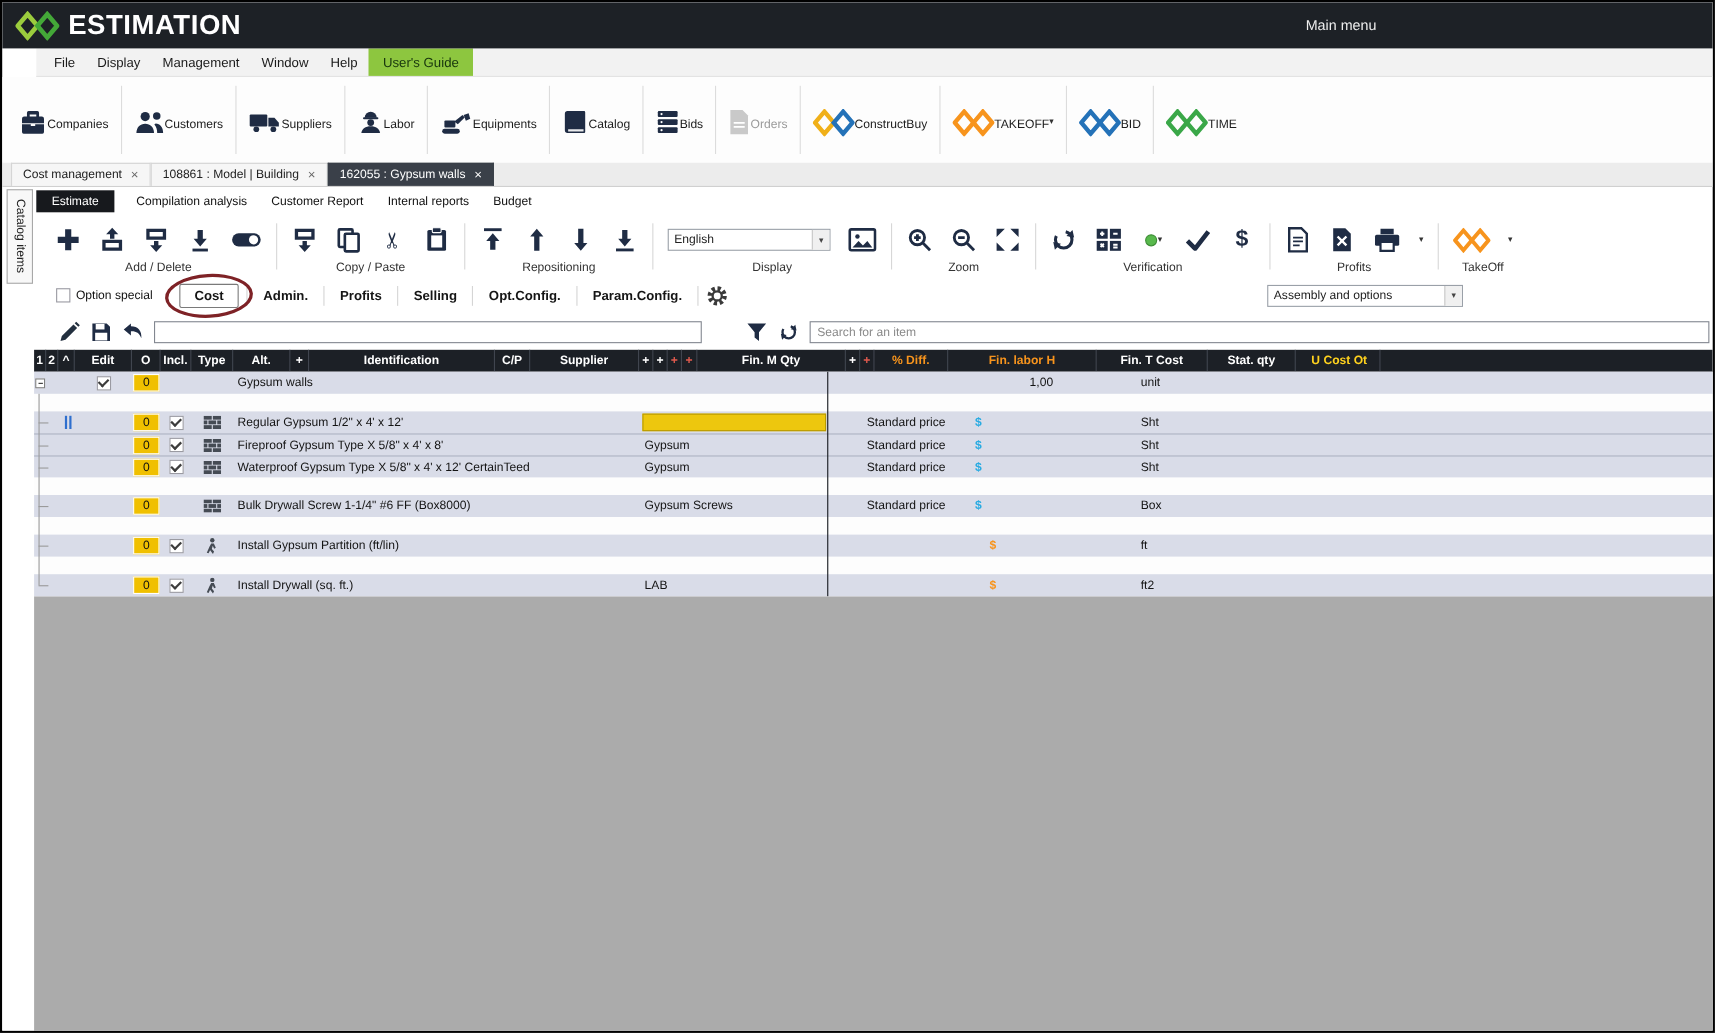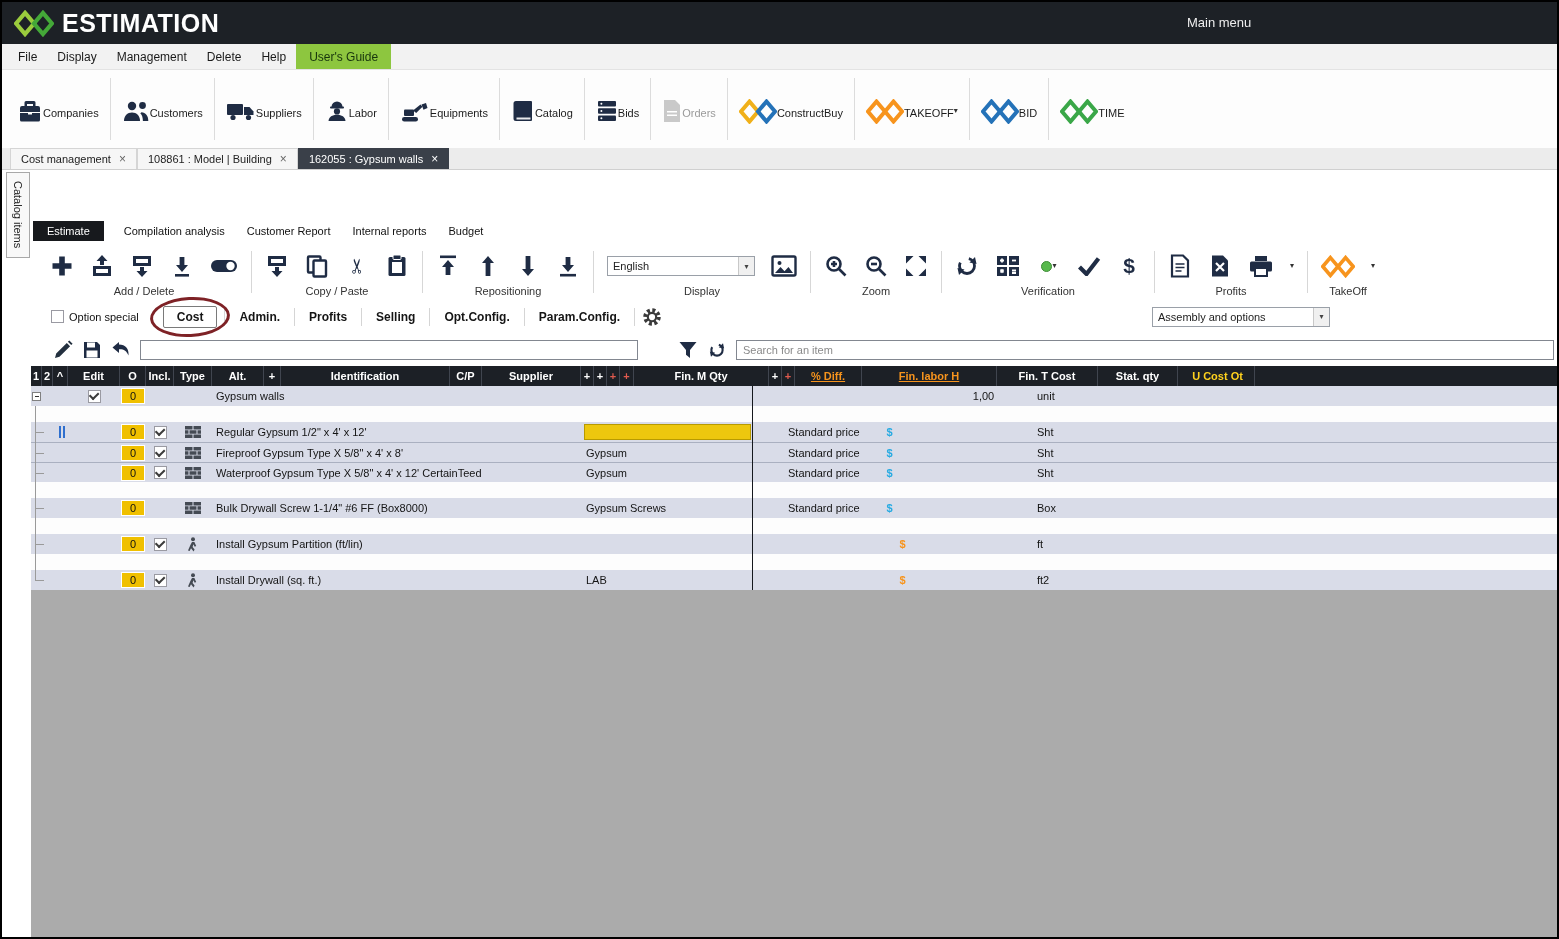--- a/index.html
+++ b/index.html
@@ -6,21 +6,21 @@
   body { font-family:"Liberation Sans","DejaVu Sans",sans-serif; background:#555; }
   .app { width:1559px; height:939px; border:2px solid #000; background:#fff; position:relative; overflow:hidden; }
 
   
   .titlebar { height:42px; background:#1d2126; display:flex; align-items:center; padding-left:12px; position:relative; }
   .brand { display:flex; align-items:center; gap:8px; }
   .app-name { color:#fff; font-size:25px; font-weight:800; letter-spacing:.5px; }
   .main-menu { position:absolute; left:1185px; top:13px; color:#eee; font-size:13px; }
 
   
-  .menubar { height:26px; background:#f2f2f2; display:flex; align-items:stretch; padding-left:6px; border-bottom:1px solid #e3e3e3; }
+  .menubar { height:26px; background:#f2f2f2; display:flex; align-items:stretch; padding-left:6px; border-bottom:1px solid #e3e3e3;margin-left:31px; }
   .menu-item { font-size:12px; color:#1a1a1a; padding:5px 10px; display:flex; align-items:center; cursor:default; }
   .menu-guide { background:#8dc63f; color:#17350d; font-size:12px; padding:5px 13px; display:flex; align-items:center; }
 
   
   .icon-toolbar { height:78px; background:#fdfdfd; display:flex; align-items:stretch; padding-left:6px; }
   .tb-item { display:flex; flex-direction:row; align-items:center; justify-content:flex-start; padding:8px 9px 4px; min-width:58px; }
   .tb-item .ic { height:32px; display:flex; align-items:center; justify-content:center; }
   .tb-item .lbl { font-size:11px; color:#1c1c1c; margin-top:4px; white-space:nowrap; }
   .tb-item.disabled .lbl { color:#9a9a9a; }
   .tb-sep { width:1px; background:#dcdcdc; margin:8px 2px; }
@@ -33,21 +33,21 @@
   .dtab.active { background:#3a4049; color:#fff; border-color:#3a4049; }
   .dtab.active .tab-x { color:#fff; }
 
   
   .body-row { display:flex; height:767px; }
   .left-strip { width:33px; background:#fff; }
   .vtab { margin:2px 0 0 4px; width:24px; height:86px; border:1px solid #a8a8a8; background:#f8f8f8; writing-mode:vertical-rl; font-size:11px; color:#222; display:flex; align-items:center; justify-content:center; }
   .right-col { width:1526px; display:flex; flex-direction:column; }
 
   
-  .sub-tabs { height:26px; display:flex; align-items:center; gap:18px; padding-left:2px;margin-top:48px; }
+  .sub-tabs { height:26px; display:flex; align-items:center; gap:18px; padding-left:2px; }
   .stab { font-size:11px; color:#111; padding:4px 2px; }
   .stab.active { background:#17191d; color:#fff; padding:4px 14px; }
 
   
   .est-toolbar { height:56px; display:flex; align-items:stretch; padding-left:6px; }
   .eg { display:flex; flex-direction:column; align-items:center; padding:4px 13px 2px; }
   .eg .icons { display:flex; align-items:center; gap:16px; height:36px; }
   .eg .glabel { font-size:11px; color:#333; margin-top:1px; white-space:nowrap; }
   .eg-sep { width:1px; background:#d7d7d7; margin:7px 0; }
   .ebtn { display:flex; align-items:center; justify-content:center; min-width:24px; height:28px; cursor:pointer; }
@@ -76,21 +76,21 @@
   .sr-ic { display:flex; align-items:center; justify-content:center; width:20px; height:20px; cursor:pointer; }
   .note-input { width:498px; height:20px; border:1px solid #828790; background:#fff; font-size:11px; padding:0 5px; font-family:inherit; }
   .search-input { flex:1; margin-right:3px; height:20px; border:1px solid #828790; background:#fff; font-size:11px; padding:0 6px; font-family:inherit; color:#222; }
   .search-input::placeholder { color:#8a8a8a; }
   .sr-gap { width:22px; }
 
   
   .grid { width:1526px; font-size:11px; color:#141414; }
   .ghead { display:flex; height:20px; background:#1c2026; }
   .ghead .gc { border-right:1px solid #40454f; color:#fff; font-weight:bold; justify-content:center; font-size:11px; }
-  .ghead .gc.orange { color:#f7941d;text-decoration:underline; }
+  .ghead .gc.orange { color:#f7941d; }
   .ghead .gc.yellowtxt { color:#ffd21e; }
   .ghead .gc.redplus { color:#e05a4e; }
   .gc { display:flex; align-items:center; overflow:hidden; height:100%; flex:0 0 auto; }
   .c1{width:11px}.c2{width:11px}.c3{width:15px}.edit{width:52px;justify-content:center}
   .o{width:26px;justify-content:center}.incl{width:28px;justify-content:center}.type{width:38px;justify-content:center}
   .name{width:302px;padding-left:4px}.alt{width:52px}.p1{width:17px;justify-content:center}
   .ident{width:169px;padding-left:3px;position:relative}.cp{width:32px;justify-content:center}
   .supplier{width:99px;padding-left:4px}
   .sc{width:13px;justify-content:center}.sc4{width:14px;justify-content:center}
   .fmq{width:135px}.pdiff{width:67px;justify-content:center}.flabor{width:135px}.ftcost{width:101px}.statq{width:80px}.ucost{width:77px;padding-left:3px}
@@ -98,21 +98,21 @@
   .gridbody { position:relative; height:204px; background:#fdfdfd; }
   .grow { display:flex; height:20px; background:#d9dce8; align-items:center; position:relative; }
   .grow.joined { border-top:1px solid #aab0c0; }
   .gspacer { height:16px; background:#fdfdfd; }
   .child::before { content:""; position:absolute; left:4px; top:50%; width:9px; height:1px; background:#9a9a9a; }
   .tree-line { position:absolute; left:4px; top:20px; width:1px; height:174px; background:#9a9a9a; z-index:4; }
   .pane-div { position:absolute; left:721px; top:0; width:1px; height:100%; background:#15181d; z-index:5; }
   .expander { width:9px; height:9px; border:1px solid #808080; background:#fff; position:relative; margin-left:1px; display:inline-block; }
   .expander::after { content:""; position:absolute; left:1.5px; top:3.5px; width:4px; height:1px; background:#333; }
   .ocell { width:24px; height:16px; background:#f0c000; border:1px solid #fff; display:flex; align-items:center; justify-content:center; color:#111; }
-  .qty { flex:1; text-align:center; padding-right:6px; }
+  .qty { flex:1; text-align:left; padding-right:6px; }
   .unitlbl { width:34px; text-align:left; }
   .dollar { font-size:11px; font-weight:bold; }
   .dblue { color:#29abe2; } .dorange { color:#f7941d; }
   .selbars { display:flex; gap:2px; margin-left:6px; }
   .selbars span { width:2px; height:12px; background:#2f6fce; display:block; }
   .hl-bar { position:absolute; left:1px; right:1px; top:2px; bottom:2px; background:#edc70e; border:1px solid #b89a00; z-index:2; }
 
   .gray-area { flex:1; background:#ababab; }
 
   
@@ -133,21 +133,21 @@
         </svg>
       <span class="app-name">ESTIMATION</span>
     </div>
     <span class="main-menu">Main menu</span>
   </div>
 
   <div class="menubar">
     <span class="menu-item">File</span>
     <span class="menu-item">Display</span>
     <span class="menu-item">Management</span>
-    <span class="menu-item">Delete</span>
+    <span class="menu-item">Window</span>
     <span class="menu-item">Help</span>
     <span class="menu-guide">User's Guide</span>
   </div>
 
   <div class="icon-toolbar">
     <div class="tb-item">
       <span class="ic">
           <svg width="26" height="24" viewBox="0 0 26 24">
             <path d="M9 2h8a1.5 1.5 0 0 1 1.5 1.5V7H21a2 2 0 0 1 2 2v4H3V9a2 2 0 0 1 2-2h2.5V3.5A1.5 1.5 0 0 1 9 2zm1 3v2h6V5z" fill="#1f2c44"></path>
             <path d="M3 14h8v1.6h4V14h8v7a1.5 1.5 0 0 1-1.5 1.5h-17A1.5 1.5 0 0 1 3 21z" fill="#1f2c44"></path>

